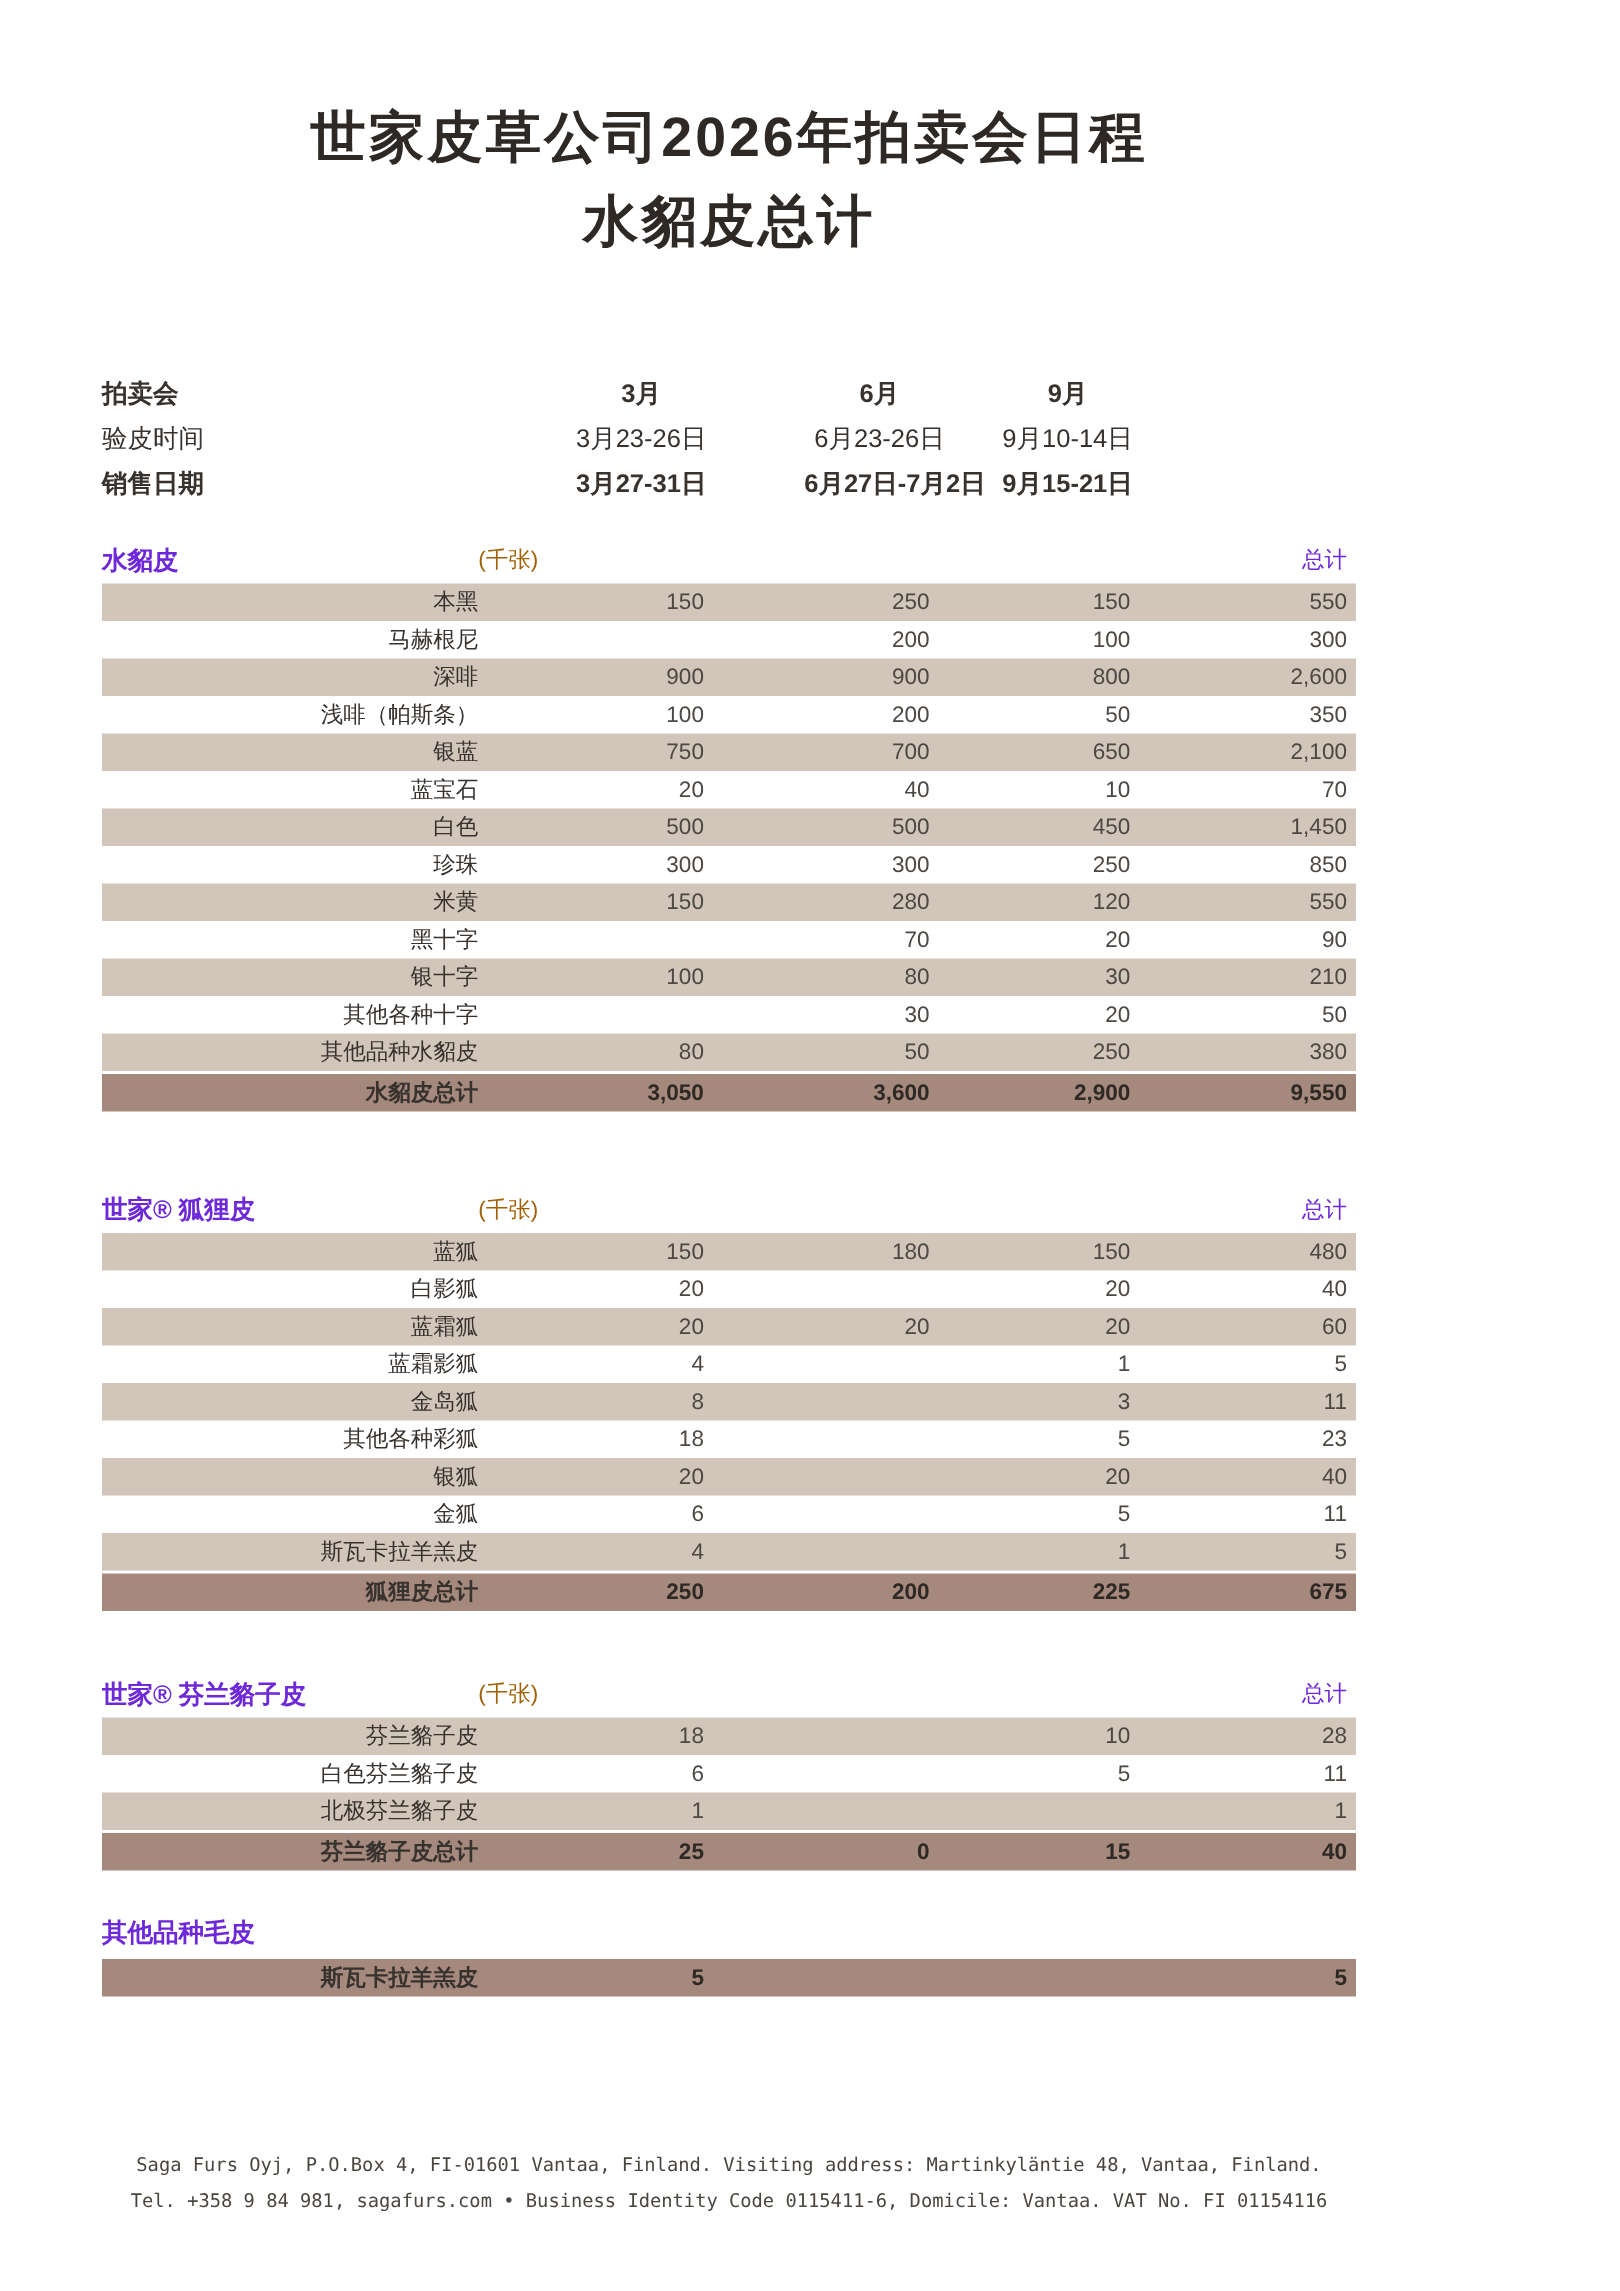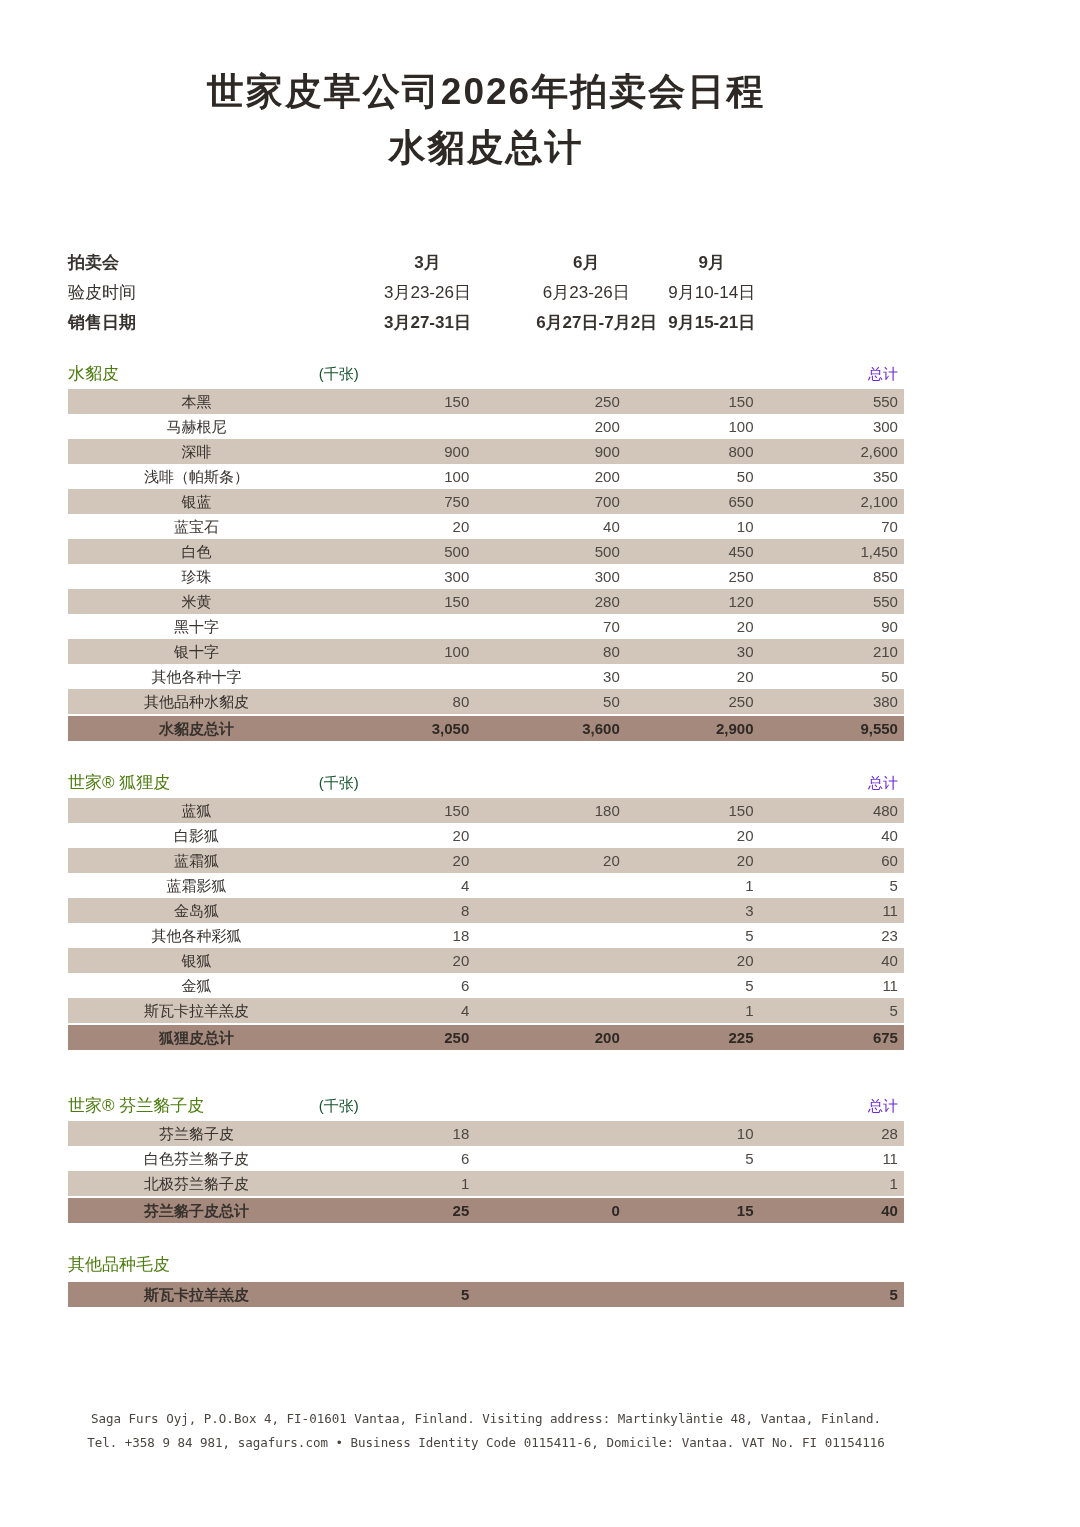--- a/index.html
+++ b/index.html
@@ -40,43 +40,43 @@
   
   .section { }
   .section-header {
     display: flex;
     align-items: flex-end;
     height: 28px;
     margin-bottom: 3px;
     font-size: 17px;
     line-height: 24px;
   }
-  .section-title { font-weight: 400; width: 30%; color: #4d7c0f; }
-  .section-unit { font-size: 15px; color: #14532d; }
+  .section-title { font-weight: 700; width: 30%; color: #6d28d9; }
+  .section-unit { font-size: 15px; color: #a16207; }
   .section-total-label { margin-left: auto; font-size: 15px; color: #6d28d9; padding-right: 6px; }
   .rows { }
   .row {
     display: grid;
     grid-template-columns: 30% 18% 18% 16% 18%;
     height: 25px; line-height: 25px;
     font-size: 15px;
   }
   .row.shaded { background: var(--row-shade, #d2c5ba); }
   .row.total {
     background: var(--total-shade, #a5897d);
     font-weight: 700;
     border-top: 2px solid #ffffff;
     color: #2e2925;
   }
-  .cell-label { padding-left: 6px; text-align: center; color: #37322e; }
+  .cell-label { padding-left: 6px; text-align: right; color: #37322e; }
   .cell-num { text-align: right; color: #4d4843; }
   .cell-num.last { padding-right: 6px; }
   .row.total .cell-num { color: #2e2925; }
   #section-mink { margin-top: 20px; }
-  #section-fox { margin-top: 26px; }
+  #section-fox { margin-top: 50px; }
   #section-finnraccoon { margin-top: 40px; }
   #section-other { margin-top: 26px; }
   
   .footer {
     margin-top: 100px;
     text-align: center;
     font-family: "DejaVu Sans Mono", monospace;
     font-size: 12.5px;
     line-height: 24px;
     color: #4a453f;

